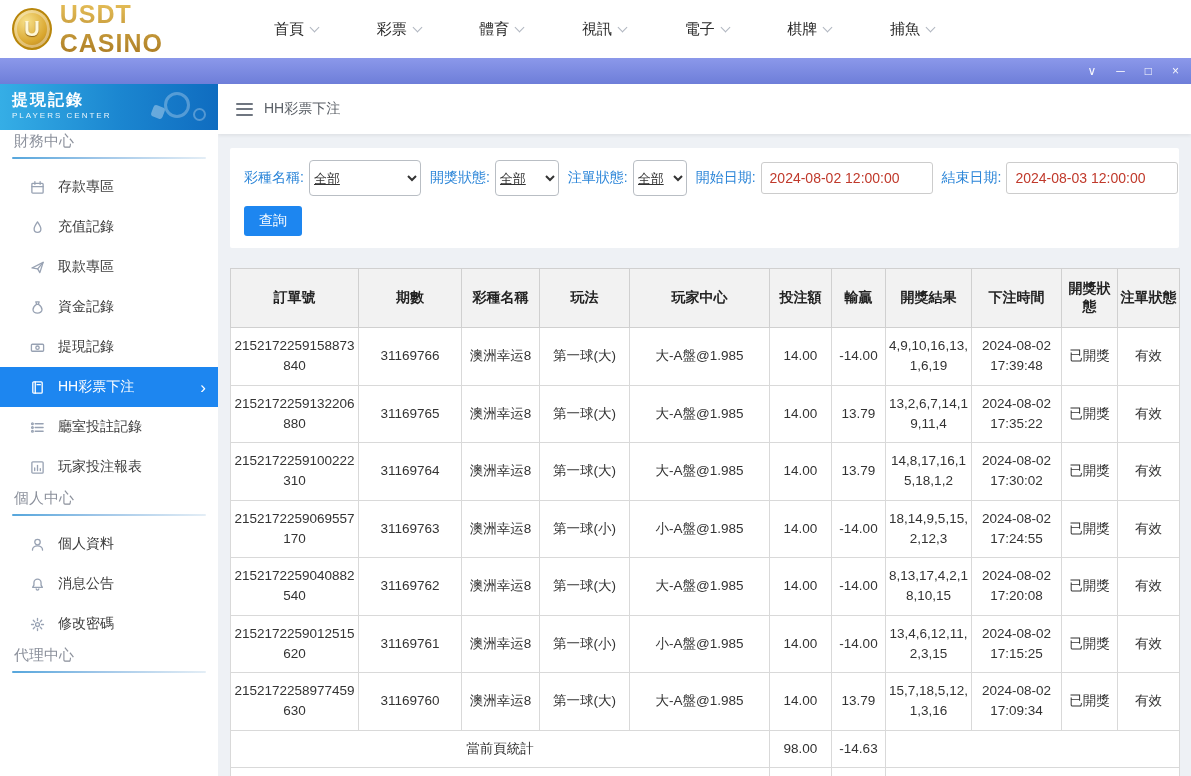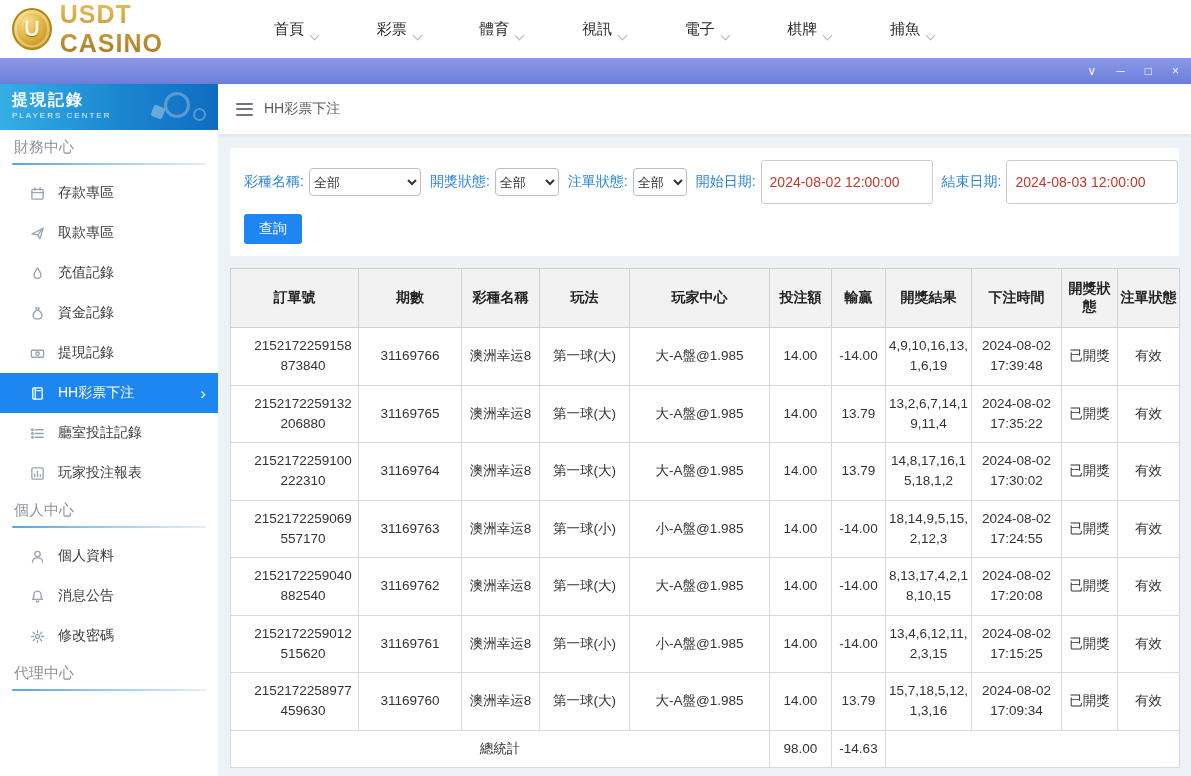--- a/index.html
+++ b/index.html
@@ -11,21 +11,21 @@
   .logo { display:flex; align-items:center; gap:8px; padding-left:12px; width:232px; flex-shrink:0; cursor:pointer; }
   .coin { width:42px; height:42px; border-radius:50%;
     background:radial-gradient(circle at 35% 30%, #f7e08a, #d9a62e 60%, #a8741a);
     border:2px solid #b8860b; box-shadow:inset 0 0 0 3px rgba(255,255,255,.35);
     display:flex; align-items:center; justify-content:center; }
   .coin span { font-size:22px; font-weight:bold; color:#fff8d8; text-shadow:0 1px 1px #8a5f12; }
   .brand { font-size:25px; font-weight:800; letter-spacing:1px; color:#b8912f;
     background:linear-gradient(180deg,#e8c15a,#a87820);
     -webkit-background-clip:text; background-clip:text; -webkit-text-fill-color:transparent; }
   .main-nav { display:flex; justify-content:space-between; width:660px; margin-left:42px; }
-  .nav-item { display:flex; align-items:flex-end; gap:7px; font-size:15px; color:#2a2a2a; cursor:pointer; }
+  .nav-item { display:flex; align-items:center; gap:7px; font-size:15px; color:#2a2a2a; cursor:pointer; }
   .chev { width:7px; height:7px; border-right:1.6px solid #b0b6c0; border-bottom:1.6px solid #b0b6c0;
     transform:rotate(45deg); margin-top:-4px; }
 
   
   .titlebar { height:26px; background:linear-gradient(180deg,#8b98ea,#6e7ed9);
     display:flex; align-items:center; justify-content:flex-end; gap:20px; padding-right:12px; }
   .win-btn { color:#fff; font-size:12px; line-height:1; cursor:pointer; opacity:.95; }
 
   
   .app { display:flex; height:692px; }
@@ -34,58 +34,58 @@
   .sidebar { width:218px; background:#fff; flex-shrink:0; }
   .sidebar-header { height:46px; position:relative; overflow:hidden; padding:6px 0 0 12px; color:#fff;
     background:linear-gradient(90deg,#35aee6 0%, #1b86d0 55%, #0f6cc0 100%); }
   .sb-title { font-size:16px; font-weight:bold; letter-spacing:2px; }
   .sb-sub { font-size:8px; letter-spacing:2px; opacity:.9; }
   .sb-art i { position:absolute; border:3px solid rgba(255,255,255,.28); border-radius:50%; }
   .sb-art i:nth-child(1){ width:26px; height:26px; right:28px; top:8px; }
   .sb-art i:nth-child(2){ width:13px; height:13px; right:12px; top:24px; border-width:2px; }
   .sb-art i:nth-child(3){ width:12px; height:12px; right:54px; top:22px; border:none; border-radius:3px;
     background:rgba(255,255,255,.35); transform:rotate(20deg); }
-  .menu-section { font-size:15px; color:#8c919c; padding:8px 14px 3px; }
+  .menu-section { font-size:15px; color:#8c919c; padding:2px 14px 3px; }
   .section-line { height:2px; margin:3px 12px 8px; border-radius:1px;
     background:linear-gradient(90deg,#56a6dc 0%, #9fc6e8 45%, #e4eef6 100%); }
   .menu-item { position:relative; height:40px; display:flex; align-items:center; gap:13px;
     padding-left:30px; font-size:14px; color:#3c3c3c; cursor:pointer; }
   .mi-icon { color:#98a2b3; display:inline-flex; }
   .menu-item.active { background:#1d86f0; color:#fff; }
   .menu-item.active .mi-icon { color:#fff; }
   .mi-arrow { position:absolute; right:12px; font-size:17px; line-height:1; color:#fff; }
 
   
   .content { flex:1; display:flex; flex-direction:column; overflow:hidden; }
   .content-header { height:50px; background:#fff; flex-shrink:0; display:flex; align-items:center;
     gap:11px; padding:0 18px; color:#5a5f66; font-size:14px; box-shadow:0 2px 3px rgba(0,0,0,.06); }
   .hamburger { width:17px; height:13px; display:inline-flex; flex-direction:column;
     justify-content:space-between; cursor:pointer; }
   .hamburger i { display:block; height:2px; background:#6f7680; border-radius:1px; }
   .content-body { padding:14px 12px 0; flex:1; overflow:hidden; }
 
-  .filter-card { background:#fff; padding:12px 14px; border-radius:2px; margin-bottom:12px; }
+  .filter-card { background:#fff; padding:12px 14px; border-radius:2px; margin-bottom:20px; }
   .filter-row { display:flex; align-items:center; flex-wrap:nowrap; }
   .f-group { display:flex; align-items:center; gap:5px; margin-right:9px; }
   .f-label { color:#2b85d8; font-size:14px; white-space:nowrap; }
-  .f-select { height:28px; border:1px solid #b9bec4; border-radius:4px; font-size:13px;
-    color:#333; background:#fff; font-family:inherit; }
+  .f-select { height:36px; border:1px solid #b9bec4; border-radius:4px; font-size:13px;
+    color:#333; background:#fff; font-family:inherit;text-decoration:underline; }
   .w110 { width:112px; } .w64 { width:64px; } .w54 { width:54px; }
-  .f-date { height:44px; width:172px; border:1px solid #ccc; border-radius:3px; padding:0 8px;
+  .f-date { height:32px; width:172px; border:1px solid #ccc; border-radius:3px; padding:0 8px;
     font-size:14px; color:#c0392b; font-family:inherit; }
   .search-btn { margin-top:10px; background:#1d86f0; color:#fff; border:none; border-radius:3px;
     padding:6px 15px; font-size:14px; cursor:pointer; font-family:inherit; }
 
   .table-wrap { background:#fff; }
   table { width:100%; border-collapse:collapse; table-layout:fixed; text-align:center; }
   th { background:#f2f2f2; border:1px solid #d0d0d0; padding:11px 2px; font-size:14px;
     color:#222; font-weight:bold; }
   td { border:1px solid #d9d9d9; padding:8px 3px; font-size:13.5px; color:#333;
     line-height:1.5; word-wrap:break-word; }
-  td.break-all { word-break:break-all;padding-left:20px; }
+  td.break-all { word-break:break-all; }
   tr.summary td { padding:8px 3px; }
 </style>
 </head>
 <body>
 
 <header class="topbar">
   <div class="logo">
     <div class="coin">
         <span>U</span>
       </div>
@@ -152,33 +152,33 @@
               <line x1="2" y1="7" x2="14" y2="7"></line>
               <line x1="5.2" y1="1.8" x2="5.2" y2="4.5"></line>
               <line x1="10.8" y1="1.8" x2="10.8" y2="4.5"></line>
             </svg>
           </span>
           <span class="mi-label">存款專區</span>
         </div>
         <div class="menu-item">
           <span class="mi-icon">
             <svg viewBox="0 0 16 16" width="15" height="15" fill="none" stroke="currentColor" stroke-width="1.4" stroke-linecap="round" stroke-linejoin="round">
+              <path d="M8 2 C5.8 5.2 4.4 7.4 4.4 9.6 a3.6 3.6 0 0 0 7.2 0 C11.6 7.4 10.2 5.2 8 2 Z"></path>
+            </svg>
+          </span>
+          <span class="mi-label">充值記錄</span>
+        </div>
+        <div class="menu-item">
+          <span class="mi-icon">
+            <svg viewBox="0 0 16 16" width="15" height="15" fill="none" stroke="currentColor" stroke-width="1.4" stroke-linecap="round" stroke-linejoin="round">
               <path d="M2 8.5 L14 2.5 L10.5 13.5 L8.2 9.4 Z"></path>
               <line x1="8.2" y1="9.4" x2="14" y2="2.5"></line>
             </svg>
           </span>
           <span class="mi-label">取款專區</span>
-        </div>
-        <div class="menu-item">
-          <span class="mi-icon">
-            <svg viewBox="0 0 16 16" width="15" height="15" fill="none" stroke="currentColor" stroke-width="1.4" stroke-linecap="round" stroke-linejoin="round">
-              <path d="M8 2 C5.8 5.2 4.4 7.4 4.4 9.6 a3.6 3.6 0 0 0 7.2 0 C11.6 7.4 10.2 5.2 8 2 Z"></path>
-            </svg>
-          </span>
-          <span class="mi-label">充值記錄</span>
         </div>
         <div class="menu-item">
           <span class="mi-icon">
             <svg viewBox="0 0 16 16" width="15" height="15" fill="none" stroke="currentColor" stroke-width="1.4" stroke-linecap="round" stroke-linejoin="round">
               <path d="M6.2 2 h3.6 l-0.9 2.6 h-1.8 Z"></path>
               <path d="M7.1 4.6 C4.4 6.4 3.2 8.4 3.2 10.4 a4.8 3.6 0 0 0 9.6 0 c0-2-1.2-4-3.9-5.8"></path>
             </svg>
           </span>
           <span class="mi-label">資金記錄</span>
         </div>
@@ -420,20 +420,26 @@
                 <td>第一球(大)</td>
                 <td>大-A盤@1.985</td>
                 <td>14.00</td>
                 <td>13.79</td>
                 <td>15,7,18,5,12,1,3,16</td>
                 <td>2024-08-02 17:09:34</td>
                 <td>已開獎</td>
                 <td>有效</td>
               </tr>
               <tr class="summary">
+                <td colspan="5">當前頁統計</td>
+                <td>98.00</td>
+                <td>-14.63</td>
+                <td colspan="4"></td>
+              </tr>
+              <tr class="summary">
                 <td colspan="5">總統計</td>
                 <td>98.00</td>
                 <td>-14.63</td>
                 <td colspan="4"></td>
               </tr>
             </tbody>
         </table>
       </div>
 
     </div>

